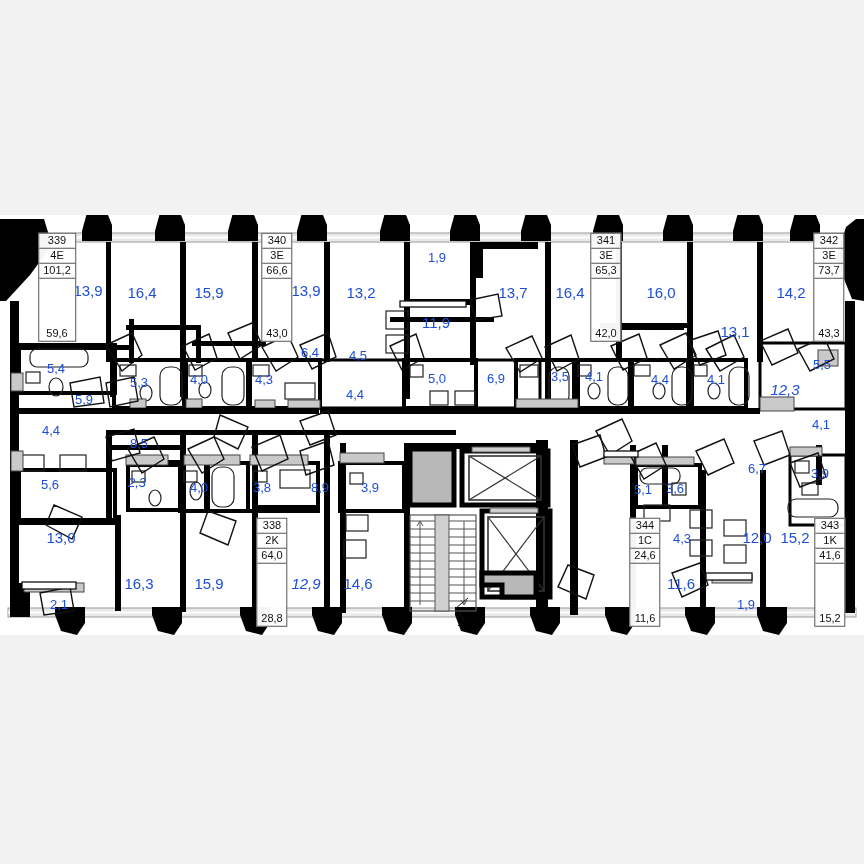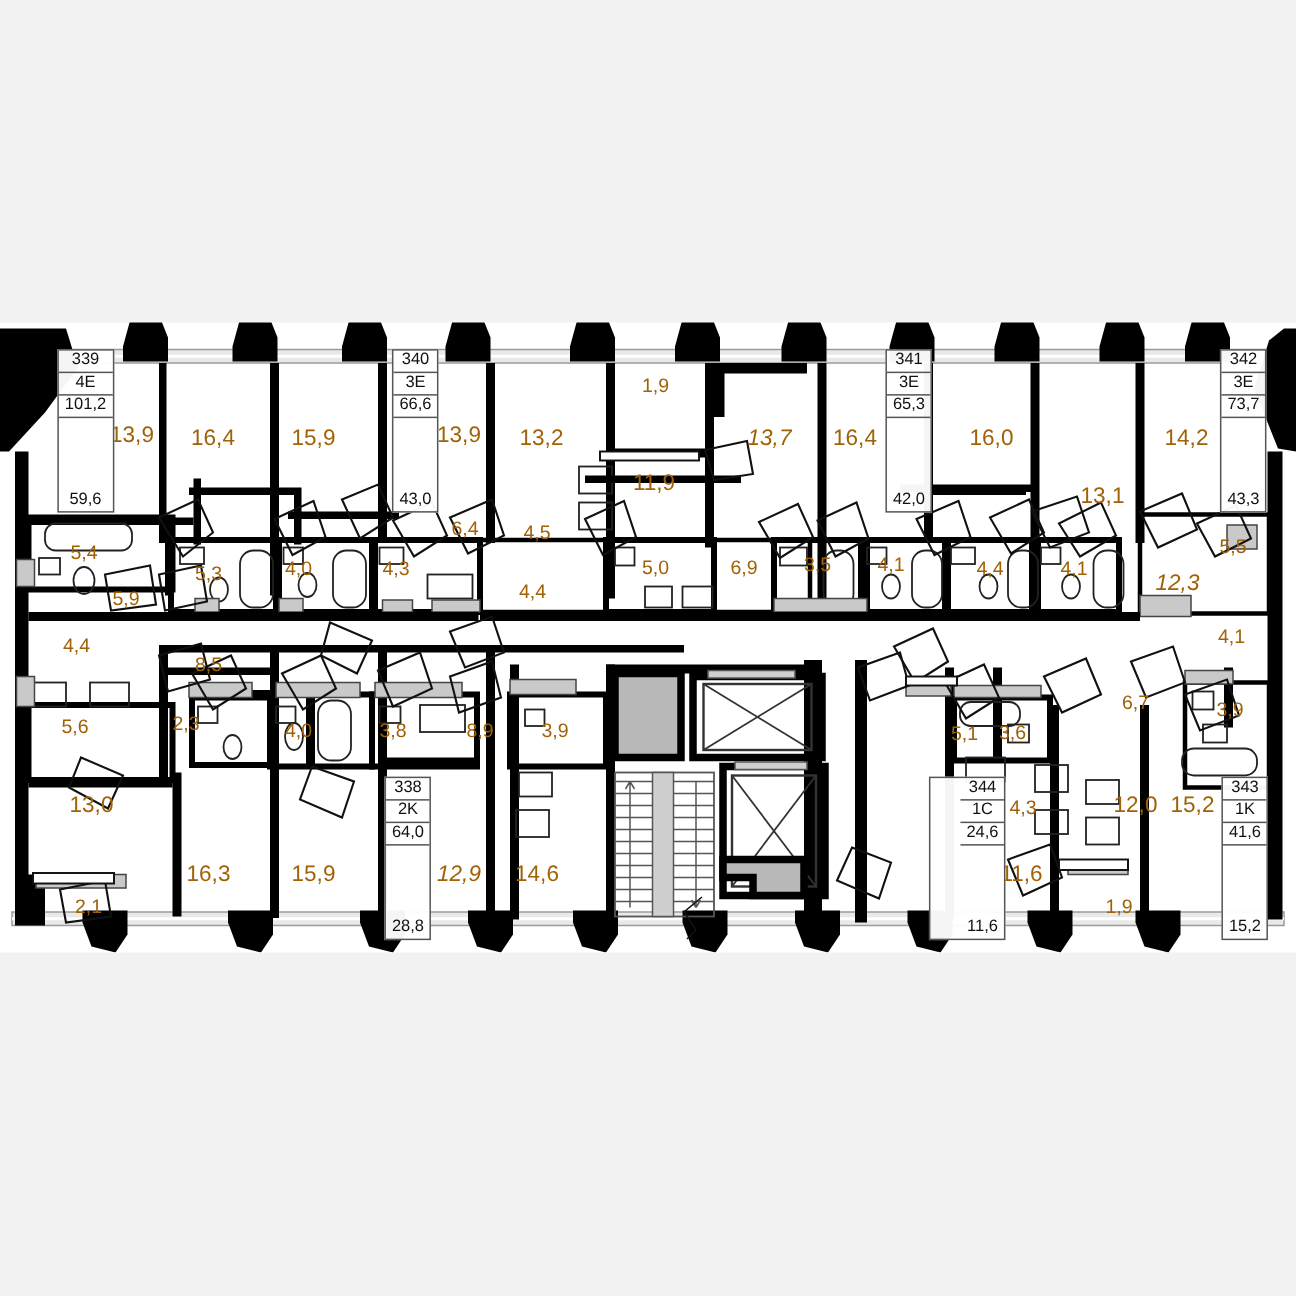--- a/index.html
+++ b/index.html
@@ -1,19 +1,19 @@
 <!DOCTYPE html>
 <html><head>
 <meta charset="utf-8">
 <style>
   html,body{margin:0;padding:0;background:#f2f2f2;}
   body{font-family:"Liberation Sans",sans-serif;}
   #stage{position:relative;width:864px;height:864px;background:#f2f2f2;overflow:hidden;}
   #plan{position:absolute;left:0;top:215px;width:864px;height:420px;background:#ffffff;}
-  .lbl{position:absolute;color:#a16207;font-family:"Liberation Sans",sans-serif;
+  .lbl{position:absolute;color:#1d4ed8;font-family:"Liberation Sans",sans-serif;
        white-space:nowrap;transform:translate(-50%,-50%);line-height:1;}
   .area{font-size:15px;}
   .area.sm{font-size:13px;}
   .aptbox{position:absolute;transform:translate(-50%,-50%);
           border:1px solid #555;background:rgba(255,255,255,.96);}
   .aptbox div{font-size:11px;text-align:center;padding:1px 4px;
               border-bottom:1px solid #555;color:#111;line-height:1.08;}
   .aptbox div:last-child{border-bottom:none;margin-top:48px;}
   svg{position:absolute;left:0;top:0;}
 </style>
@@ -348,46 +348,46 @@
   </div>
 
   <div id="areaLayer">
       <div class="lbl area" style="left: 88px; top: 290px;">13,9</div>
       <div class="lbl area" style="left: 142px; top: 292px;">16,4</div>
       <div class="lbl area" style="left: 209px; top: 292px;">15,9</div>
       <div class="lbl area" style="left: 306px; top: 290px;">13,9</div>
       <div class="lbl area" style="left: 361px; top: 292px;">13,2</div>
       <div class="lbl area sm" style="left: 437px; top: 257px;">1,9</div>
       <div class="lbl area" style="left: 436px; top: 322px;">11,9</div>
-      <div class="lbl area" style="left: 513px; top: 292px; font-style: italic;">13,7</div>
+      <div class="lbl area" style="left: 513px; top: 292px;">13,7</div>
       <div class="lbl area" style="left: 570px; top: 292px;">16,4</div>
       <div class="lbl area" style="left: 661px; top: 292px;">16,0</div>
       <div class="lbl area" style="left: 735px; top: 292px; margin-top: 39px;">13,1</div>
       <div class="lbl area" style="left: 791px; top: 292px;">14,2</div>
       <div class="lbl area sm" style="left: 56px; top: 368px;">5,4</div>
       <div class="lbl area sm" style="left: 84px; top: 399px;">5,9</div>
       <div class="lbl area sm" style="left: 139px; top: 382px;">5,3</div>
       <div class="lbl area sm" style="left: 199px; top: 379px;">4,0</div>
       <div class="lbl area sm" style="left: 264px; top: 379px;">4,3</div>
       <div class="lbl area sm" style="left: 310px; top: 352px;">6,4</div>
       <div class="lbl area sm" style="left: 358px; top: 355px;">4,5</div>
       <div class="lbl area sm" style="left: 355px; top: 394px;">4,4</div>
       <div class="lbl area sm" style="left: 437px; top: 378px;">5,0</div>
       <div class="lbl area sm" style="left: 496px; top: 378px;">6,9</div>
-      <div class="lbl area sm" style="left: 545px; top: 376px; text-align: center;">3,5</div>
+      <div class="lbl area sm" style="left: 560px; top: 376px; text-align: center;">3,5</div>
       <div class="lbl area sm" style="left: 594px; top: 376px;">4,1</div>
       <div class="lbl area sm" style="left: 660px; top: 379px;">4,4</div>
       <div class="lbl area sm" style="left: 716px; top: 379px;">4,1</div>
       <div class="lbl area sm" style="left: 822px; top: 364px;">5,5</div>
       <div class="lbl area" style="left: 785px; top: 389px; font-style: italic;">12,3</div>
       <div class="lbl area sm" style="left: 821px; top: 424px;">4,1</div>
       <div class="lbl area sm" style="left: 51px; top: 430px;">4,4</div>
       <div class="lbl area sm" style="left: 139px; top: 443px;">8,5</div>
       <div class="lbl area sm" style="left: 50px; top: 484px;">5,6</div>
-      <div class="lbl area sm" style="left: 124px; top: 482px;">2,3</div>
+      <div class="lbl area sm" style="left: 137px; top: 482px; font-style: italic;">2,3</div>
       <div class="lbl area sm" style="left: 199px; top: 487px;">4,0</div>
       <div class="lbl area sm" style="left: 262px; top: 487px;">3,8</div>
       <div class="lbl area sm" style="left: 320px; top: 487px;">8,9</div>
       <div class="lbl area sm" style="left: 370px; top: 487px;">3,9</div>
       <div class="lbl area" style="left: 61px; top: 537px;">13,0</div>
       <div class="lbl area" style="left: 139px; top: 583px;">16,3</div>
       <div class="lbl area" style="left: 209px; top: 583px;">15,9</div>
       <div class="lbl area sm" style="left: 59px; top: 604px;">2,1</div>
       <div class="lbl area" style="left: 306px; top: 583px; font-style: italic;">12,9</div>
       <div class="lbl area" style="left: 358px; top: 583px;">14,6</div>
@@ -425,21 +425,21 @@
         <div>3E</div>
         <div>73,7</div>
         <div>43,3</div>
       </div>
       <div class="aptbox" style="left: 272px; top: 572px;">
         <div>338</div>
         <div>2K</div>
         <div>64,0</div>
         <div>28,8</div>
       </div>
-      <div class="aptbox" style="left: 645px; top: 572px; padding-left: 20px;">
+      <div class="aptbox" style="left: 645px; top: 572px;">
         <div>344</div>
         <div>1C</div>
         <div>24,6</div>
         <div>11,6</div>
       </div>
       <div class="aptbox" style="left: 830px; top: 572px;">
         <div>343</div>
         <div>1K</div>
         <div>41,6</div>
         <div>15,2</div>

